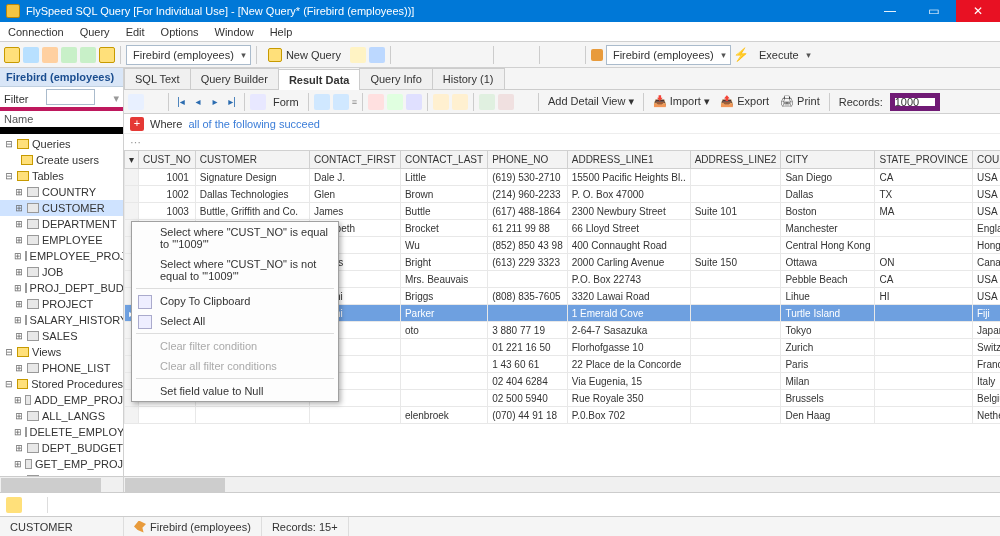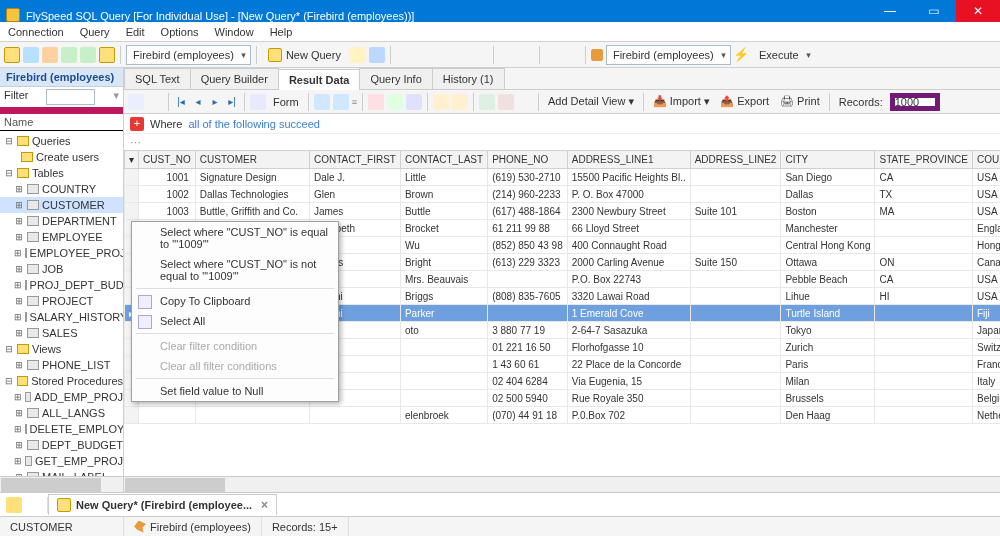--- a/index.html
+++ b/index.html
@@ -1,37 +1,37 @@
 <!DOCTYPE html>
 <html><head>
 <meta charset="utf-8">
 <style>
 *{box-sizing:border-box;margin:0;padding:0;font-family:"Segoe UI",Tahoma,sans-serif;font-size:11px;color:#333}
 body{width:1000px;height:536px;background:#fff;overflow:hidden;position:relative}
-.titlebar{height:22px;background:#0078d7;color:#fff;display:flex;align-items:flex-end;padding-left:6px}
+.titlebar{height:22px;background:#0078d7;color:#fff;display:flex;align-items:center;padding-left:6px}
 .titlebar .ico{width:14px;height:14px;background:#f5c542;border:1px solid #b8860b;border-radius:2px;margin-right:6px}
 .titlebar span{color:#fff;font-size:11px}
 .titlebar .wbtns{margin-left:auto;display:flex}
 .titlebar .wbtn{width:44px;height:22px;text-align:center;line-height:22px;color:#fff;font-size:12px}
 .titlebar .wbtn.cl{background:#e81123}
 .menubar{height:20px;background:#fff;border-bottom:1px solid #d0d0d0;display:flex;align-items:center;}
 .menubar span{padding:2px 8px;font-size:11px}
 .toolbar{height:26px;background:#f5f5f5;border-bottom:1px solid #d0d0d0;display:flex;align-items:center;padding:0 4px;gap:3px}
 .tbtn{width:16px;height:16px;border:1px solid transparent;border-radius:2px}
 .sep{width:1px;height:18px;background:#ccc;margin:0 2px}
 .combo{height:20px;border:1px solid #abc;background:#fff;padding:0 16px 0 6px;display:flex;align-items:center;position:relative;font-size:11px}
 .combo::after{content:"▾";position:absolute;right:4px;font-size:9px;color:#555}
 .nqbtn{display:flex;align-items:center;gap:4px;padding:0 6px;height:20px}
 .nqbtn .db{width:14px;height:14px;background:#ffe07a;border:1px solid #c79a00;border-radius:2px}
 .main{display:flex;height:424px}
 .side{width:124px;border-right:1px solid #d0d0d0;display:flex;flex-direction:column;background:#fff}
 .sidehdr{background:#d9e6f7;padding:3px 6px;font-weight:bold;color:#1a4d8f;border-bottom:1px solid #c0d0e0}
-.filterrow{display:flex;align-items:flex-start;padding:2px 4px;gap:18px;border-bottom:7px solid #be185d}
+.filterrow{display:flex;align-items:flex-end;padding:2px 4px;gap:18px;border-bottom:4px solid #be185d}
 .filterrow input{flex:1;height:16px;border:1px solid #abc;padding:0 2px;min-width:0}
-.namehdr{padding:2px 4px;color:#555;border-bottom:1px solid #000000}
+.namehdr{padding:2px 4px;color:#555;border-bottom:7px solid #000000}
 .tree{flex:1;overflow:auto;padding:2px 0}
 .tn{display:flex;align-items:center;height:16px;padding-left:4px;white-space:nowrap}
 .tn .tw{width:10px;text-align:center;color:#666;font-size:9px}
 .tn .fico{width:12px;height:10px;background:#ffe07a;border:1px solid #c79a00;margin:0 3px}
 .tn .tico{width:12px;height:10px;background:#e8e8e8;border:1px solid #999;margin:0 3px}
 .tn.sel{background:#cfe3ff}
 .content{flex:1;display:flex;flex-direction:column;overflow:hidden}
 .tabs{height:22px;display:flex;border-bottom:1px solid #ccc;background:#f5f5f5}
 .tab{padding:4px 10px;border:1px solid #ccc;border-bottom:none;background:#f0f0f0;margin-right:-1px;font-size:11px}
 .tab.act{background:#fff;font-weight:bold;position:relative;top:1px}
@@ -549,25 +549,20 @@
   <div class="mi dis">Clear all filter conditions</div>
   <div class="msep"></div>
   <div class="mi">Set field value to Null</div>
 </div>
 
 <div class="bottomtabs">
   <div class="btools">
     <div class="tbtn" style="background:#ffe07a"></div>
     <div class="tbtn"></div>
   </div>
-  <div class="btab">
-    <div class="db"></div>
-    <span>New Query* (Firebird (employee...</span>
-    <span class="x">×</span>
-  </div>
 </div>
 
 <div class="status">
   <div class="cell" style="min-width:124px">CUSTOMER</div>
   <div class="cell">
       <span class="bird"></span>
       <span>Firebird (employees)</span>
     </div>
   <div class="cell">Records: 15+</div>
 </div>

